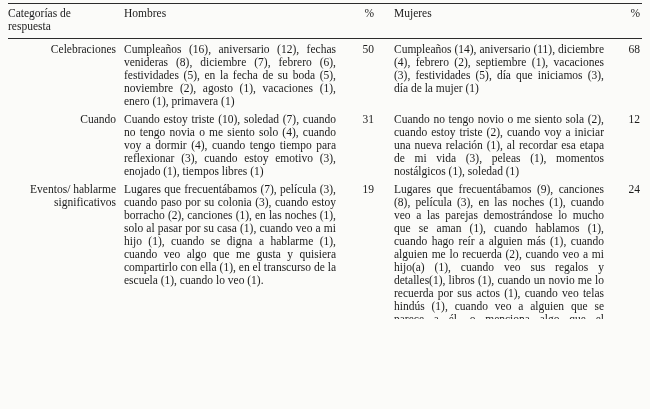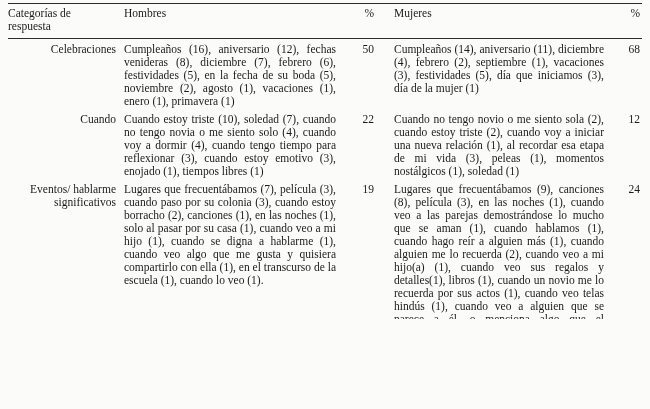--- a/index.html
+++ b/index.html
@@ -96,21 +96,21 @@
       <tr>
         <td>Celebraciones</td>
         <td class="text-cell">Cumpleaños (16), aniversario (12), fechas venideras (8), diciembre (7), febrero (6), festividades (5), en la fecha de su boda (5), noviembre (2), agosto (1), vacaciones (1), enero (1), primavera (1)</td>
         <td class="pct">50</td>
         <td class="text-cell muj">Cumpleaños (14), aniversario (11), diciembre (4), febrero (2), septiembre (1), vacaciones (3), festividades (5), día que iniciamos (3), día de la mujer (1)</td>
         <td class="pct">68</td>
       </tr>
       <tr>
         <td>Cuando</td>
         <td class="text-cell">Cuando estoy triste (10), soledad (7), cuando no tengo novia o me siento solo (4), cuando voy a dormir (4), cuando tengo tiempo para reflexionar (3), cuando estoy emotivo (3), enojado (1), tiempos libres (1)</td>
-        <td class="pct">22</td>
+        <td class="pct">31</td>
         <td class="text-cell muj">Cuando no tengo novio o me siento sola (2), cuando estoy triste (2), cuando voy a iniciar una nueva relación (1), al recordar esa etapa de mi vida (3), peleas (1), momentos nostálgicos (1), soledad (1)</td>
         <td class="pct">12</td>
       </tr>
       <tr>
         <td>Eventos/ hablarme significativos</td>
         <td class="text-cell">Lugares que frecuentábamos (7), película (3), cuando paso por su colonia (3), cuando estoy borracho (2), canciones (1), en las noches (1), solo al pasar por su casa (1), cuando veo a mi hijo (1), cuando se digna a hablarme (1), cuando veo algo que me gusta y quisiera compartirlo con ella (1), en el transcurso de la escuela (1), cuando lo veo (1).</td>
         <td class="pct">19</td>
         <td class="text-cell muj">Lugares que frecuentábamos (9), canciones (8), película (3), en las noches (1), cuando veo a las parejas demostrándose lo mucho que se aman (1), cuando hablamos (1), cuando hago reír a alguien más (1), cuando alguien me lo recuerda (2), cuando veo a mi hijo(a) (1), cuando veo sus regalos y detalles(1), libros (1), cuando un novio me lo recuerda por sus actos (1), cuando veo telas hindús (1), cuando veo a alguien que se parece a él, o menciona algo que el mencionaba (2), en fiestas (1), cuando lo veo (1), cuando no tengo nada que hacer(3), salir con otra persona (1), con recuerdos de la prepa (1)</td>
         <td class="pct">24</td>
       </tr>

